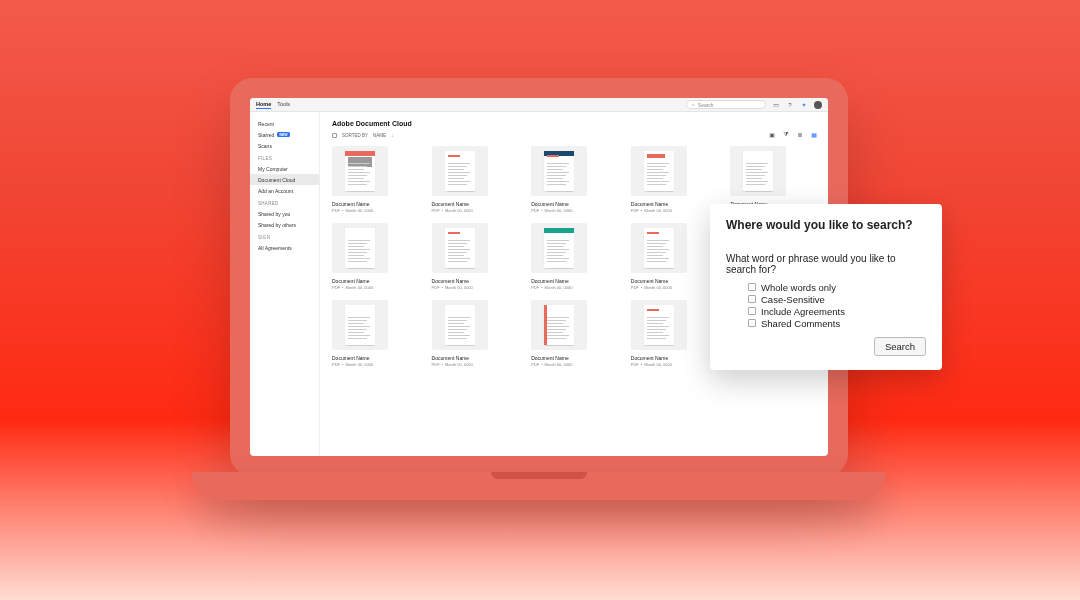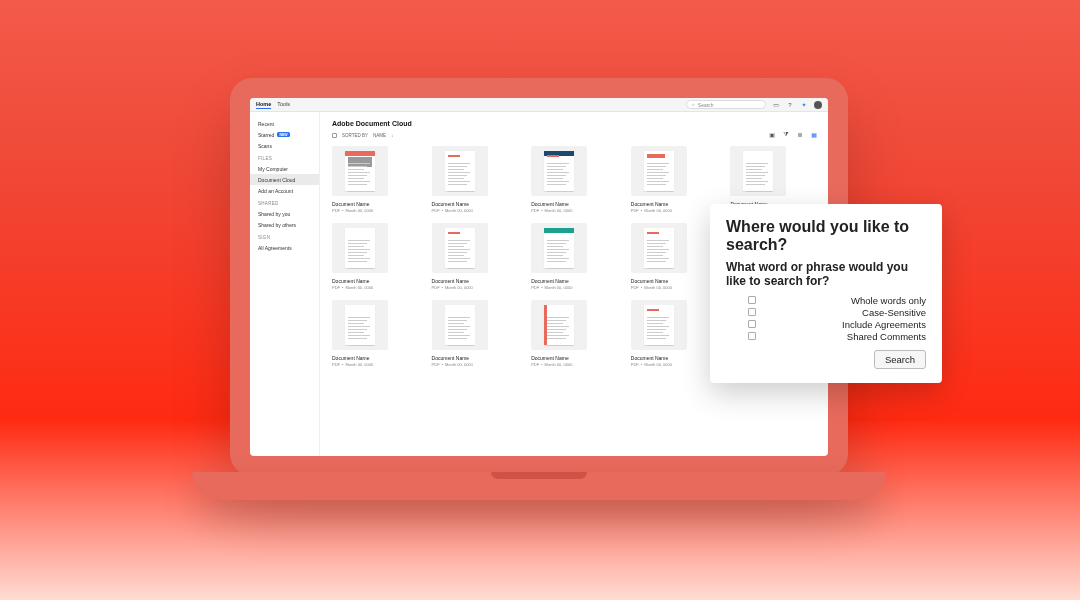--- a/index.html
+++ b/index.html
@@ -38,34 +38,34 @@
   .docname { font-size:5px; color:#222; font-weight:500; margin-bottom:1px;}
   .docmeta { font-size:4px; color:#888;}
   .dot { margin:0 2px;}
   .main { position:relative; }
   
   .page .bar { position:absolute; left:3px; right:3px; height:1.2px; background:#ccc; }
   .page .hbar { position:absolute; left:3px; width:12px; height:2px; }
   .page .block { position:absolute; }
   
   .panel { position:absolute; left:710px; top:204px; width:232px; background:#fff; border-radius:4px; box-shadow:0 10px 30px rgba(0,0,0,0.2); padding:14px 16px 14px; font-size:10px; color:#222;}
-  .panel .q { font-weight:600; margin-bottom:6px; font-size:16px;}
+  .panel .q { font-weight:600; margin-bottom:21px; font-size:12px;}
   .radiogroup { margin-left:16px; margin-bottom:2px;}
   .radio-row { display:flex; align-items:center; gap:5px; font-size:9.5px; padding:1px 0;}
   .radio { width:8px; height:8px; border:1px solid #888; border-radius:50%; display:inline-flex; align-items:center; justify-content:center; flex-shrink:0;}
   .radio.sel { border-color:#1a73e8;}
   .radio.sel::after { content:""; width:4px; height:4px; background:#1a73e8; border-radius:50%;}
   .dropdown { margin:3px 0 8px 16px; background:#fff; border:1px solid #ccc; border-radius:3px; height:14px; width:116px; font-size:8px; display:flex; align-items:center; padding:0 5px; color:#333; position:relative;}
   .dropdown::after { content:""; position:absolute; right:-18px; top:2px; width:10px; height:10px; background:#1a73e8; border-radius:50%; color:#fff; font-size:7px; display:flex; align-items:center; justify-content:center;}
   .info-dot { position:absolute; right:-18px; top:2px; width:10px; height:10px; background:#1a73e8; border-radius:50%; color:#fff; font-size:7px; display:flex; align-items:center; justify-content:center;}
   .dd-wrap { position:relative; display:inline-block;}
-  .q2 { font-weight:700; margin:5px 0 3px; font-size:12px;}
+  .q2 { font-weight:400; margin:5px 0 3px; font-size:10px;}
   .searchinput { width:170px; height:16px; border:1px solid #1a73e8; font-size:9.5px; padding:0 4px; margin-left:14px; color:#333; outline:none;}
   .checks { margin:6px 0 8px 22px;}
-  .check-row { display:flex; align-items:center; gap:5px; font-size:9.5px; padding:0.5px 0;justify-content:space-between;}
+  .check-row { display:flex; align-items:center; gap:5px; font-size:9.5px; padding:0.5px 0;}
   .check { width:8px; height:8px; border:1px solid #aaa; border-radius:1px; flex-shrink:0;}
   .btn { float:right; border:1px solid #bbb; background:#f6f6f6; border-radius:3px; padding:3px 10px; font-size:9.5px; cursor:pointer; color:#222;}
   .cf::after { content:""; display:block; clear:both;}
 </style>
 </head>
 <body>
 
 <div class="bg">
   <div class="laptop">
     <div class="lid">

